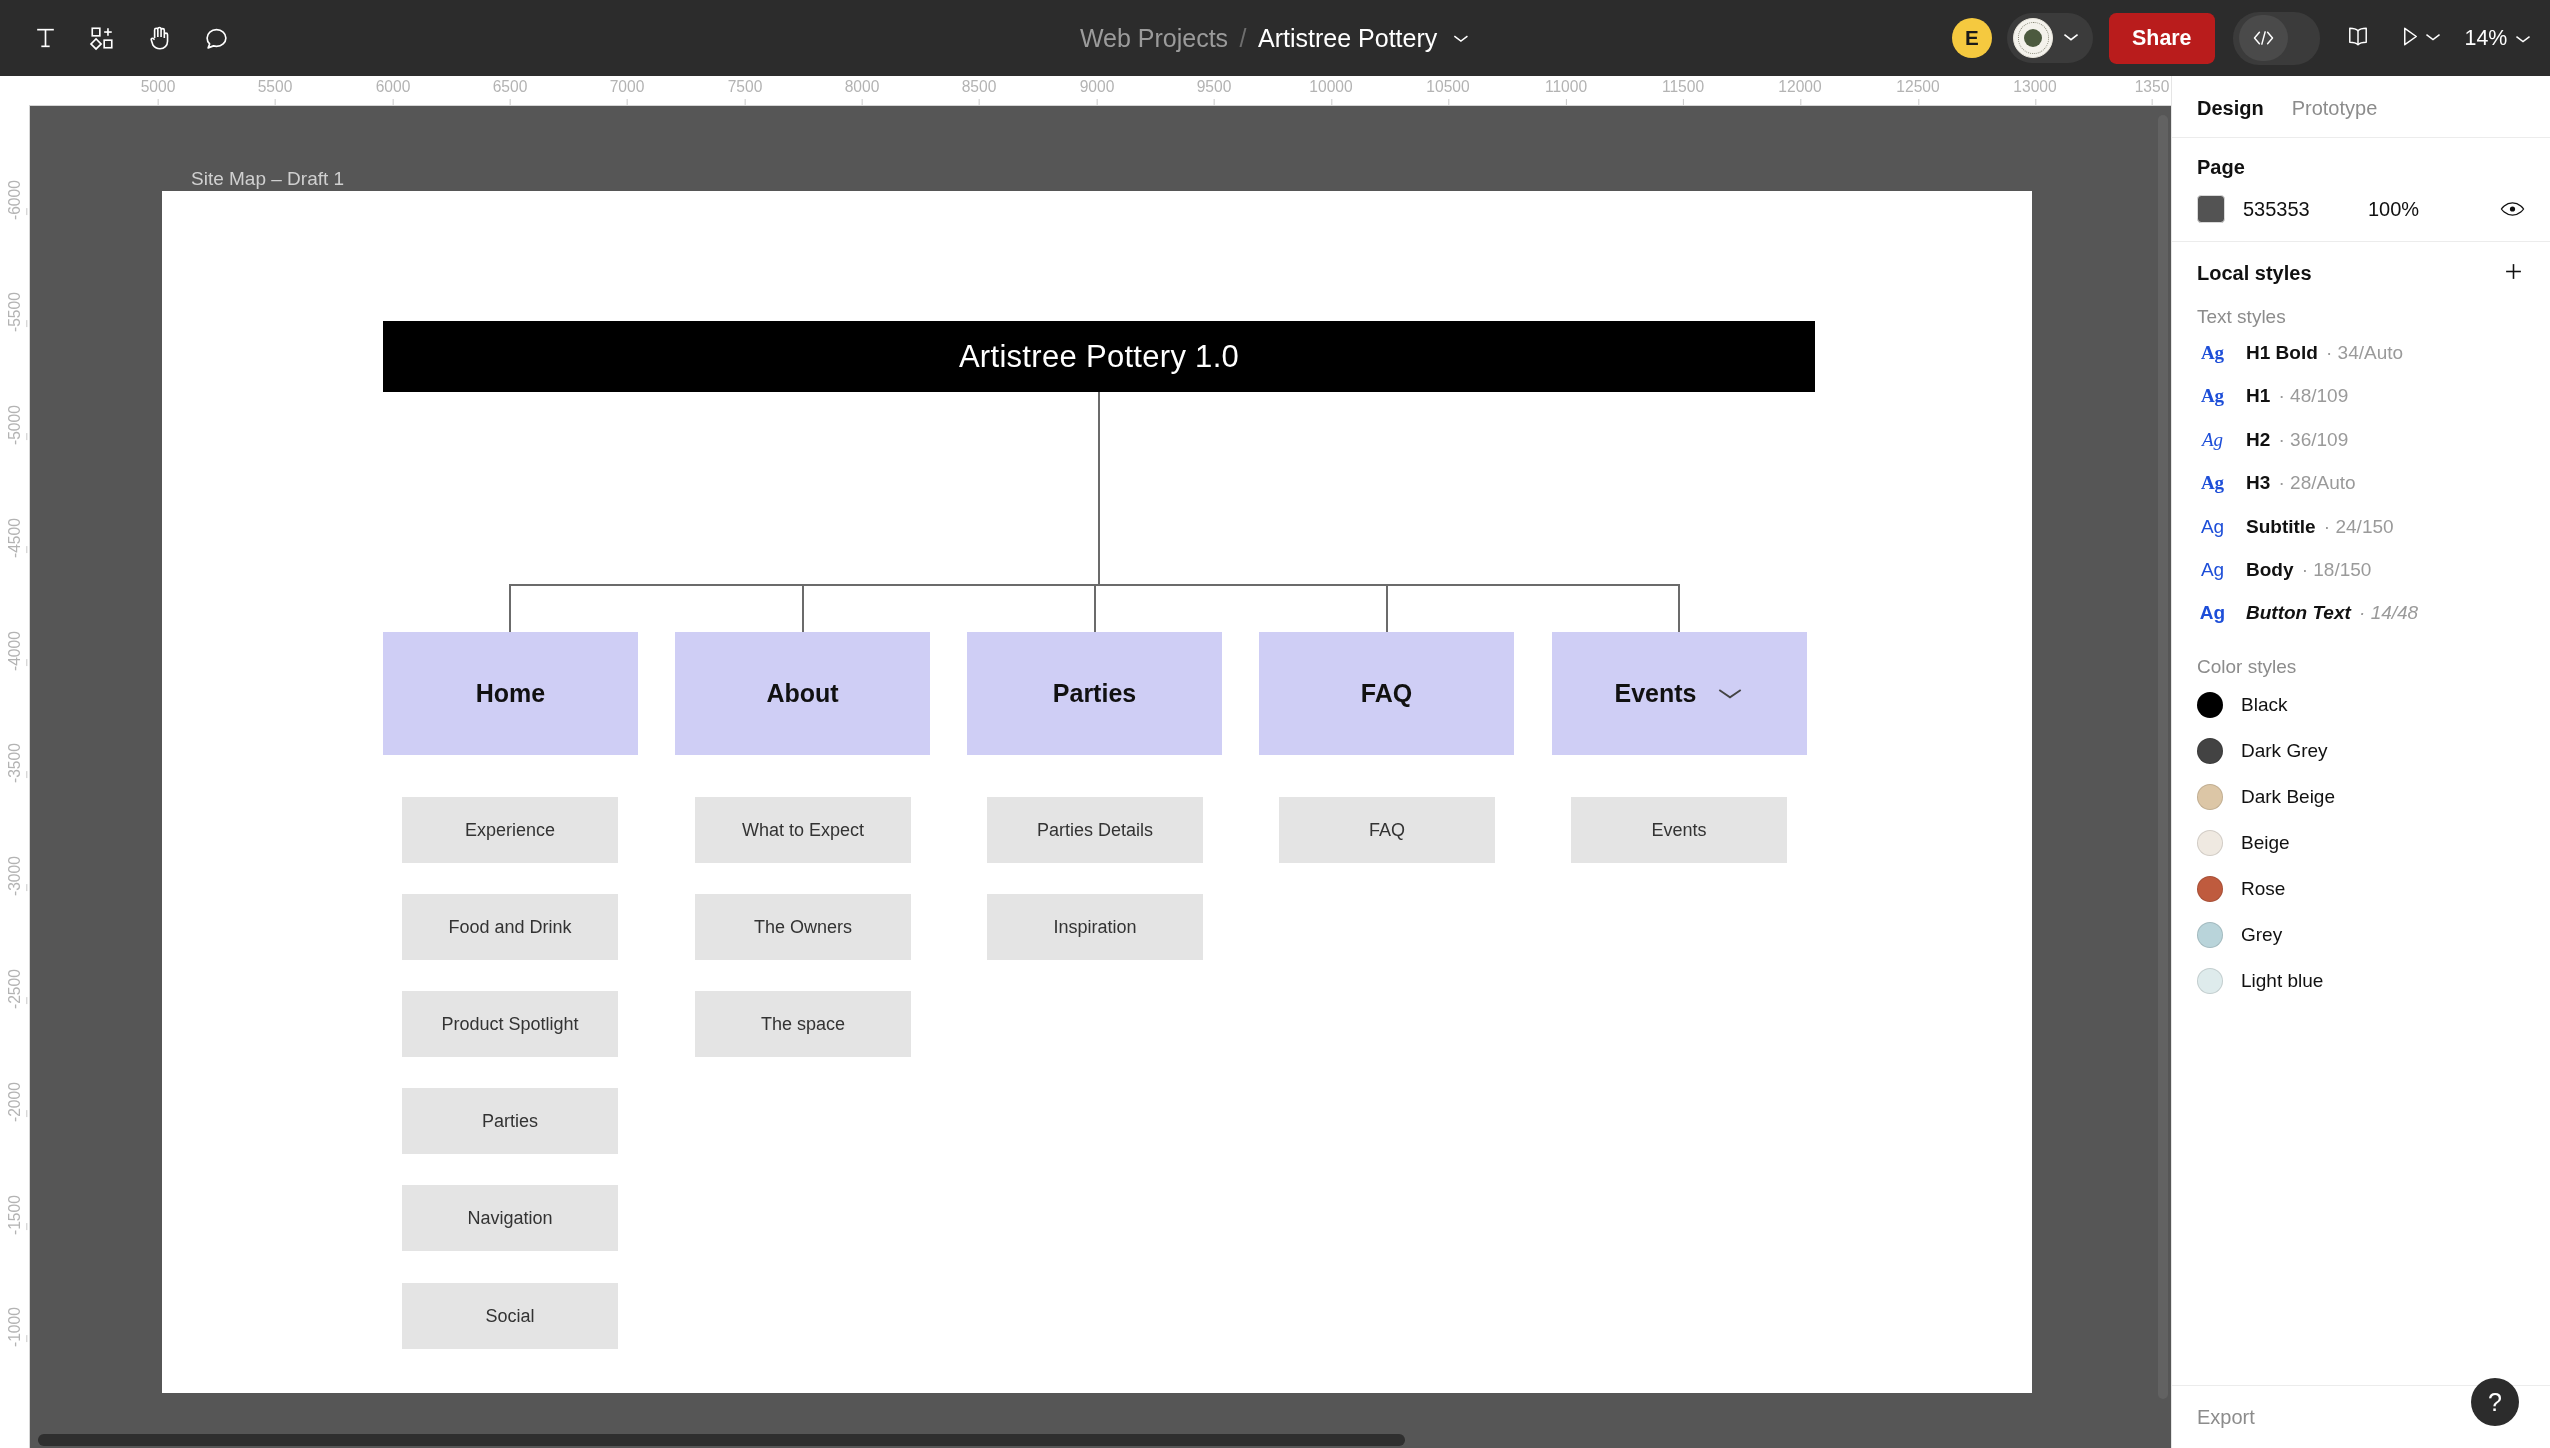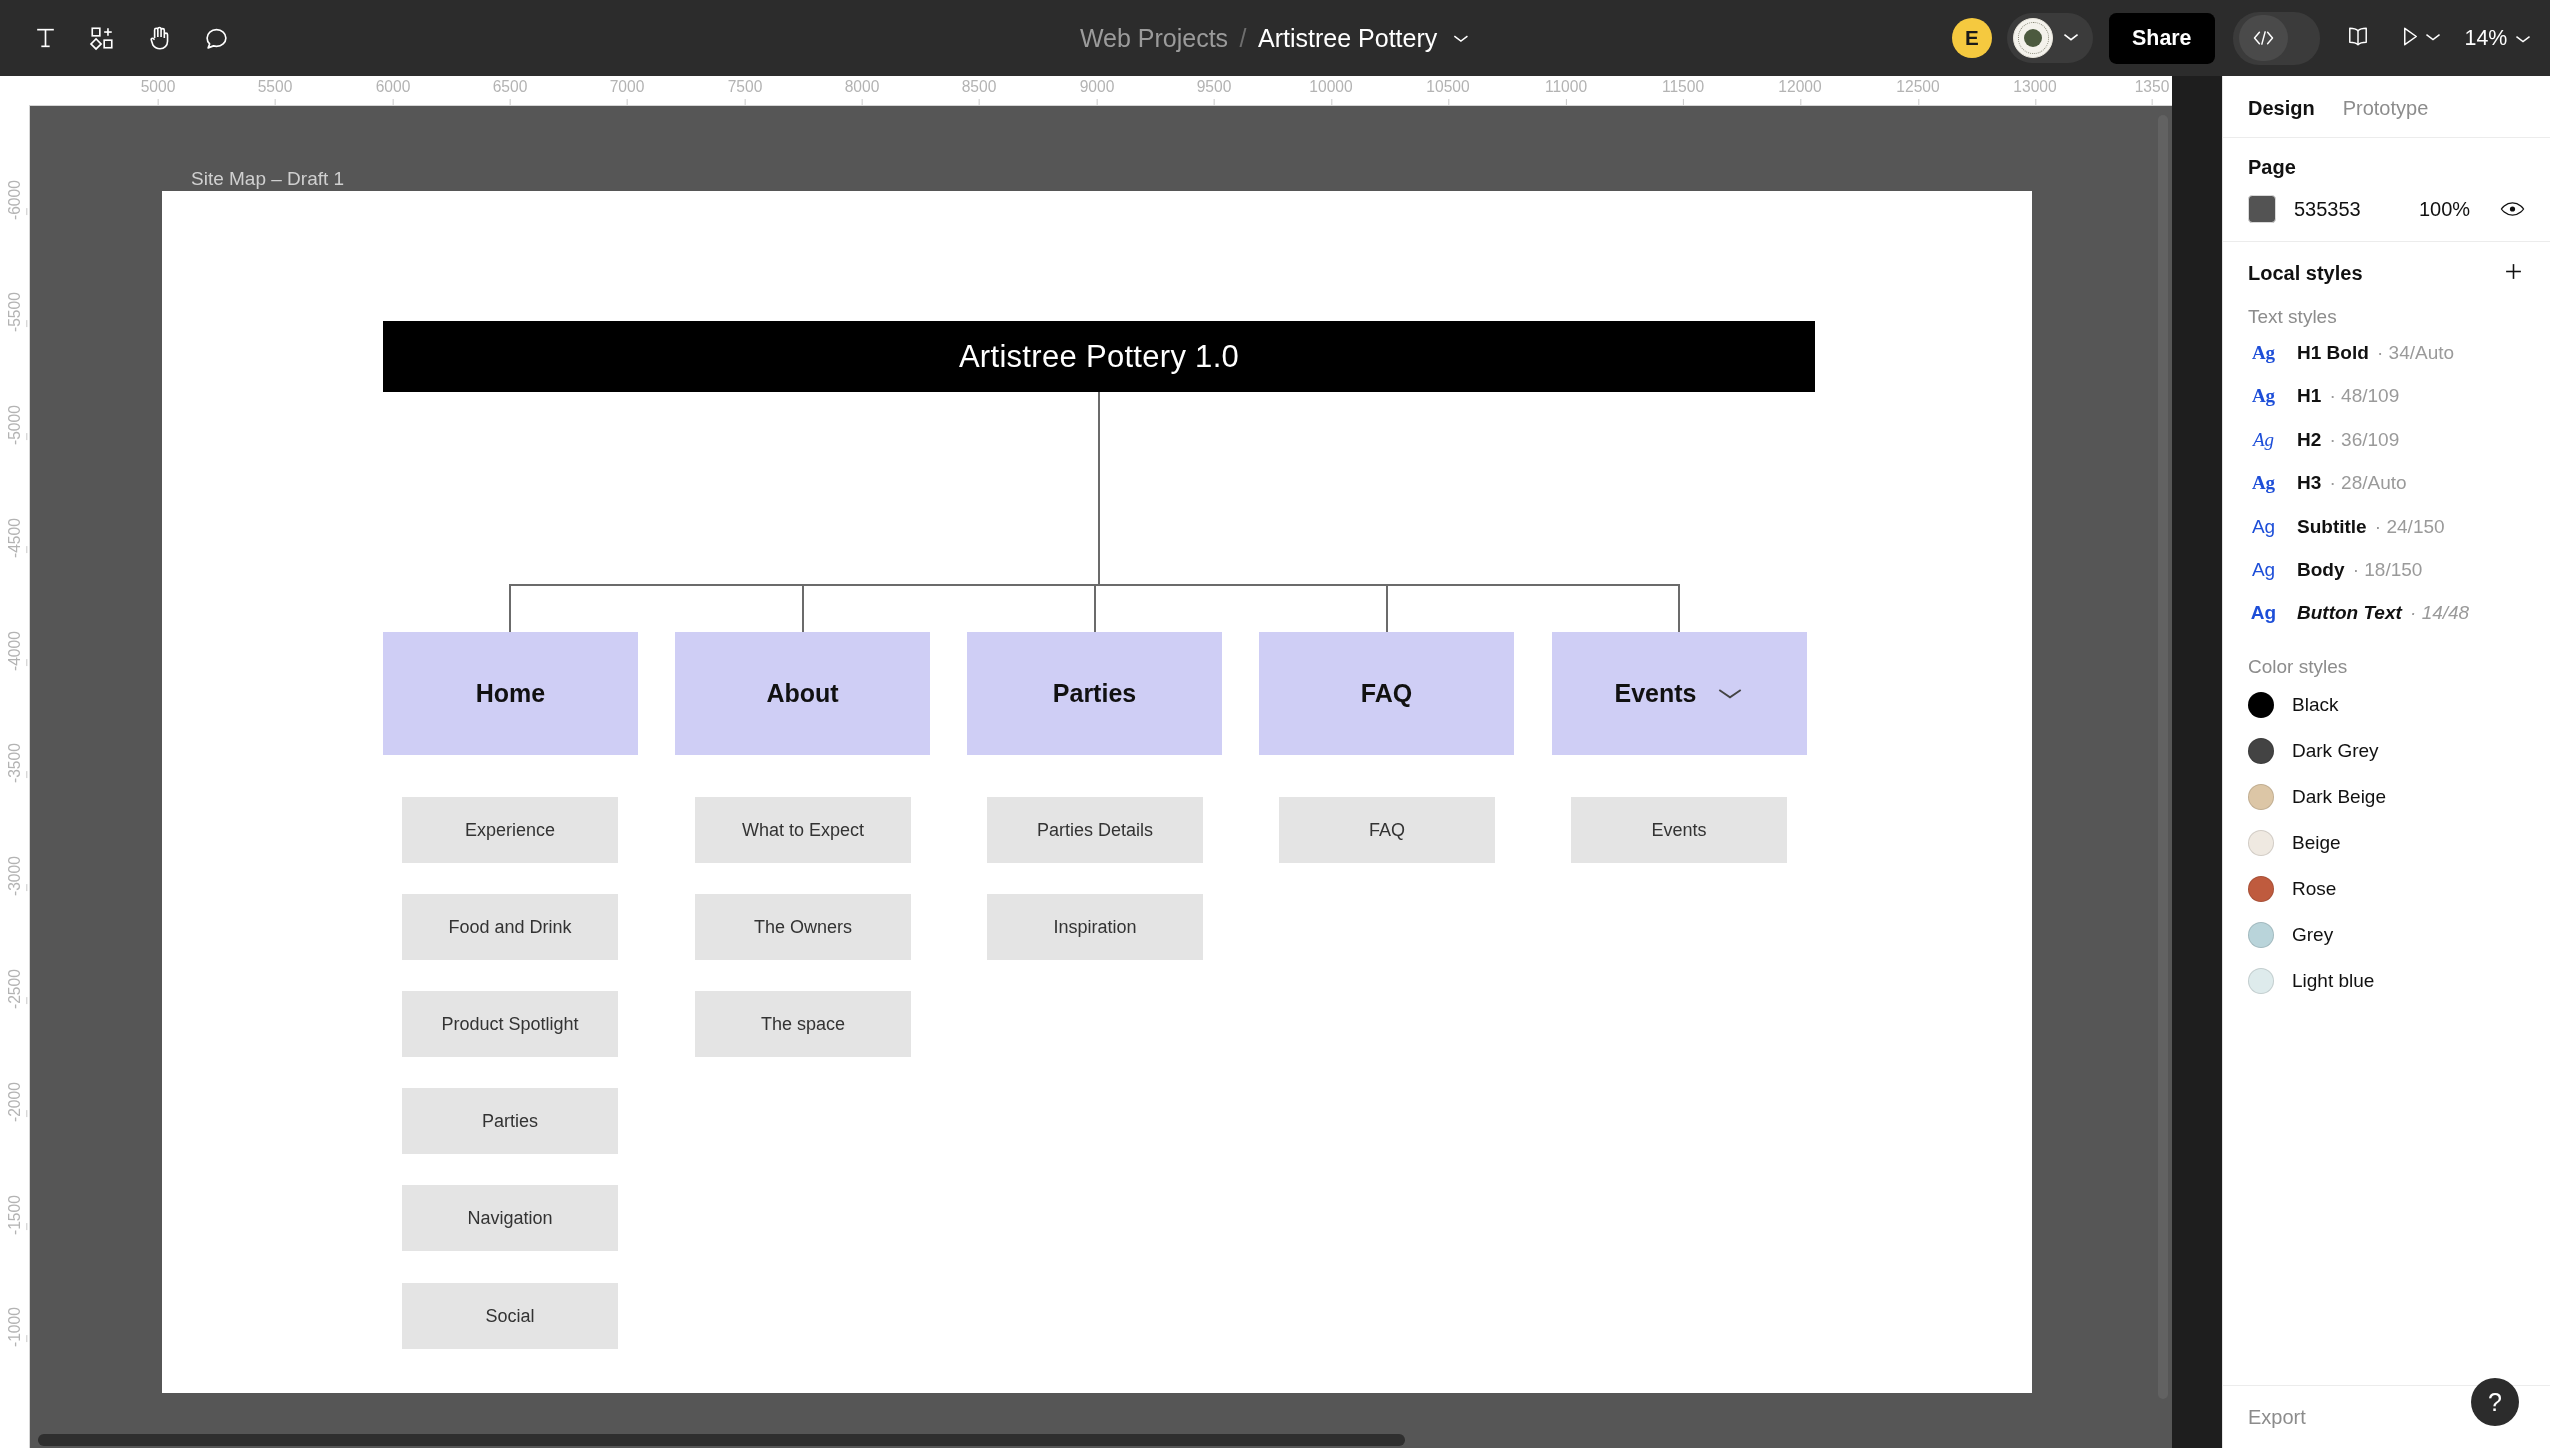--- a/index.html
+++ b/index.html
@@ -62,21 +62,21 @@
   }
   .avatar-logo .inner {
     width: 18px; height: 18px; border-radius: 50%;
     background: #4c5a3f;
   }
   .avatar-logo .ring {
     position:absolute; inset:3.3px; border-radius:50%;
     border: 0.8px dotted #8b8b7a;
   }
   .share-btn {
-    background: #000000; color: #fff;
+    background: #b91c1c; color: #fff;
     font-size: 21.4px; font-weight: bold;
     padding: 0 23px; height: 51px; border-radius: 7.4px;
     display: flex; align-items: center; justify-content: center;
     margin-left: 11.5px; cursor: pointer; border: none;
   }
   .code-grp {
     display:flex; align-items:center;
     background:#3b3b3b; border-radius:26px;
     height:53px; margin-left:13px; padding: 0 6.6px; cursor:pointer;
   }
@@ -171,21 +171,21 @@
     background:#E4E4E4; color:#333333;
     font-size: 18px; font-weight: normal;
   }
   .conn { position:absolute; background:#6b6b6b; }
   .conn-v { width:1.6px; }
   .conn-h { height:1.6px; }
 
   
   .panel {
     position:absolute; top:76px; right:0;
-    width: 328px; height: 1373px;
+    width: 379px; height: 1373px;
     background:#ffffff;
     border-left:0.8px solid #e5e5e5;
     z-index: 35;
     display:flex; flex-direction:column;
   }
   .panel-tabs {
     display:flex; align-items:center; gap:28px;
     padding: 21.4px 25px 16.5px 25px;
     border-bottom: 0.8px solid #ececec;
   }

